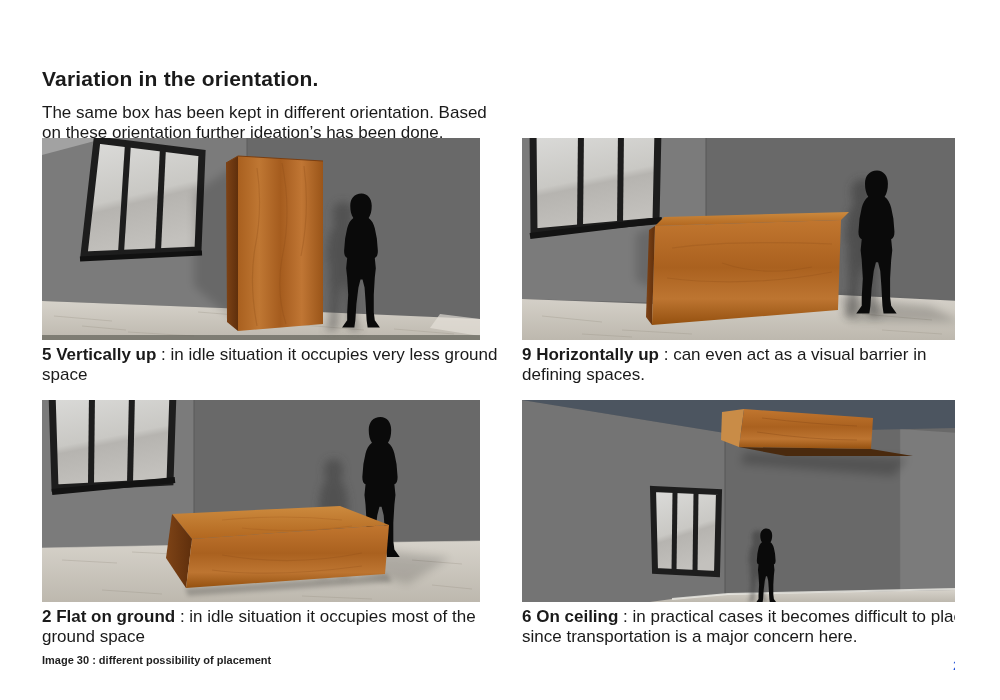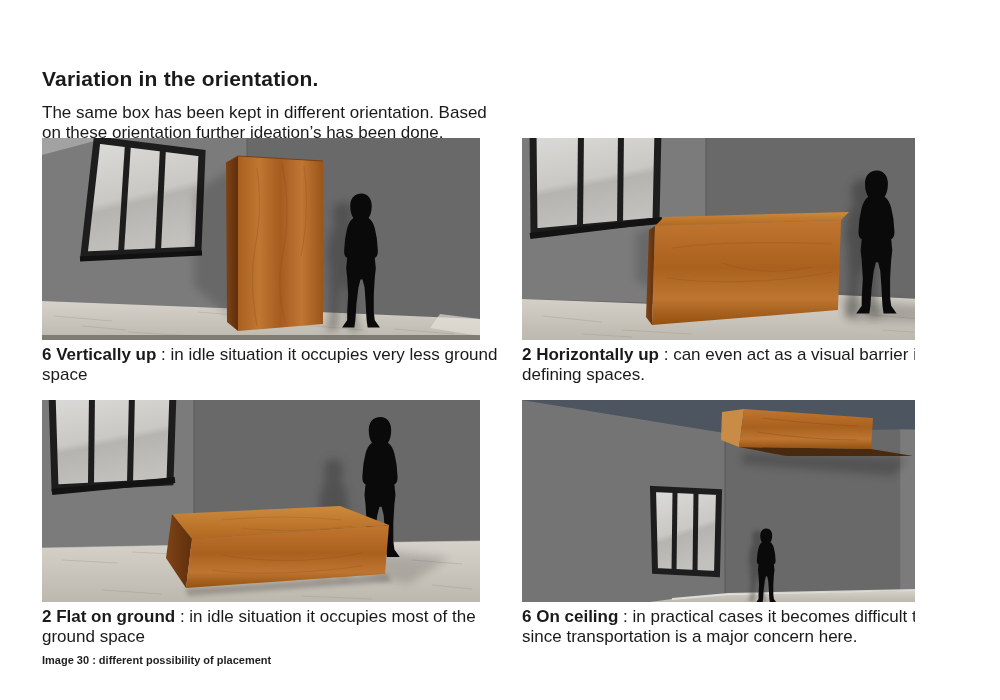--- a/index.html
+++ b/index.html
@@ -1,17 +1,17 @@
 <!DOCTYPE html>
 <html style="--page-background: #ffffff; --text: #1a1a1a; --wall-left: #7b7b7b; --wall-right: #696969; --ceiling: #4c5560; --floor-stone: #c7c2b8; --box-wood: #b06a26; --box-wood-dark: #6f3a12; --window-frame: #1d1d1d; --window-glass: #c8c7c3; --silhouette: #0a0a0a;"><head>
 <meta charset="utf-8">
 <style>
   html,body{margin:0;padding:0;background:#fff;}
   .page{position:relative;width:915px;height:700px;background:var(--page-background,#fff);
-        font-family:"Liberation Sans","DejaVu Sans",sans-serif;color:var(--text,#1a1a1a);overflow:hidden;}
+        font-family:"Liberation Sans","DejaVu Sans",sans-serif;color:var(--text,#1a1a1a);overflow:hidden;padding-left:40px;}
   .title{position:absolute;left:42px;top:53px;font-size:21px;font-weight:700;letter-spacing:.2px;}
   .subtitle{position:absolute;left:42px;top:86px;width:452px;font-size:17px;line-height:1.17;}
   figure{position:absolute;margin:0;width:438px;}
   .fig1{left:42px;top:138px;}  .fig2{left:522px;top:138px;}
   .fig3{left:42px;top:400px;}  .fig4{left:522px;top:400px;}
   .render{width:438px;height:202px;display:block;}
   .render svg{display:block;width:438px;height:202px;}
   figcaption{width:466px;margin-top:5px;font-size:17px;line-height:1.16;}
   figcaption b{font-weight:700;}
   .credit{margin-top:8px;font-size:11px;font-weight:700;color:#1f1f1f;}
@@ -98,21 +98,21 @@
           <g stroke="#8a4a16" stroke-width="1.2" opacity=".28" fill="none">
             <path d="M215 30 q6 40 -2 80 q-6 35 2 78"></path>
             <path d="M240 25 q10 50 0 95 q-6 35 4 66"></path>
             <path d="M262 28 q6 45 -3 90"></path>
           </g>
         </g>
         <use href="#person" x="297" y="53" width="45" height="138" style="color:var(--silhouette)"></use>
       </svg>
     </div>
     <figcaption>
-      <b>6 Vertically up</b><span> : in idle situation it occupies very less ground space</span>
+      <b>5 Vertically up</b><span> : in idle situation it occupies very less ground space</span>
     </figcaption>
   </figure>
 
   <figure class="fig2">
     <div class="render">
       <svg viewBox="0 0 438 202">
         <rect width="438" height="202" style="fill:var(--wall-right)"></rect>
         <polygon points="0,0 184,0 184,166 0,161" style="fill:var(--wall-left)"></polygon>
         <line x1="184" y1="0" x2="184" y2="90" stroke="#595959"></line>
         <polygon points="0,161 133,166 318,157 438,163 438,202 0,202" fill="url(#floorG)"></polygon>
@@ -135,21 +135,21 @@
           <g stroke="#8a4a16" stroke-width="1.2" opacity=".25" fill="none">
             <path d="M150 110 q60 -8 160 -4"></path>
             <path d="M145 140 q80 10 165 -6"></path>
             <path d="M200 125 q40 14 90 4"></path>
           </g>
         </g>
         <use href="#person" x="331" y="30" width="48" height="147" style="color:var(--silhouette)"></use>
       </svg>
     </div>
     <figcaption>
-      <b>2 Horizontally up</b><span> : can even act as a visual barrier in defining spaces.</span>
+      <b>9 Horizontally up</b><span> : can even act as a visual barrier in defining spaces.</span>
     </figcaption>
   </figure>
 
   <figure class="fig3">
     <div class="render">
       <svg viewBox="0 0 438 202">
         <rect width="438" height="202" style="fill:var(--wall-right)"></rect>
         <polygon points="0,0 152,0 152,145 0,148" style="fill:var(--wall-left)"></polygon>
         <line x1="152" y1="0" x2="152" y2="145" stroke="#5a5a5a"></line>
         <polygon points="0,148 152,145 438,141 438,202 0,202" fill="url(#floorG)"></polygon>

